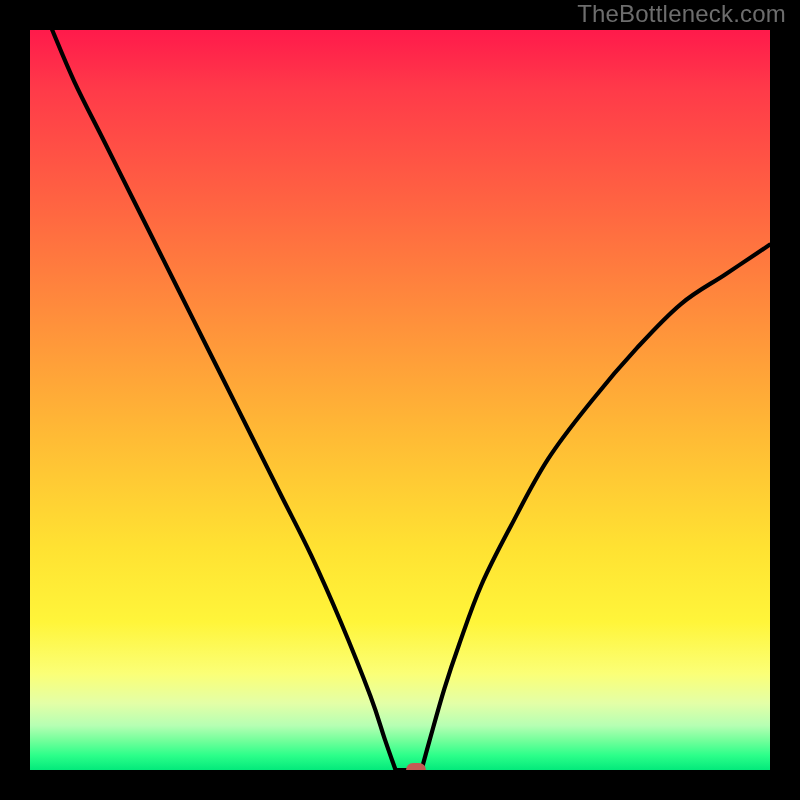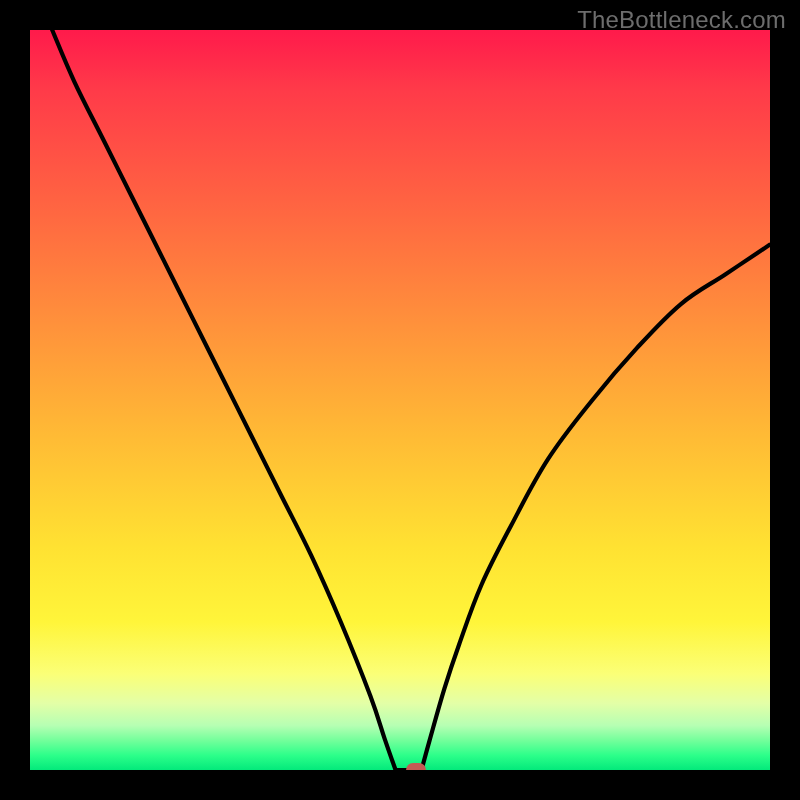--- a/index.html
+++ b/index.html
@@ -14,21 +14,21 @@
   .frame {
     position: absolute;
     left: 0;
     top: 0;
     width: 800px;
     height: 800px;
     background: #000;
   }
   .watermark {
     position: absolute;
-    top: 6px;
+    top: 0;
     right: 14px;
     color: #6d6d6d;
     font-size: 24px;
     font-weight: 400;
     letter-spacing: 0.2px;
     user-select: none;
   }
   .plot-area {
     position: absolute;
     left: 30px;

